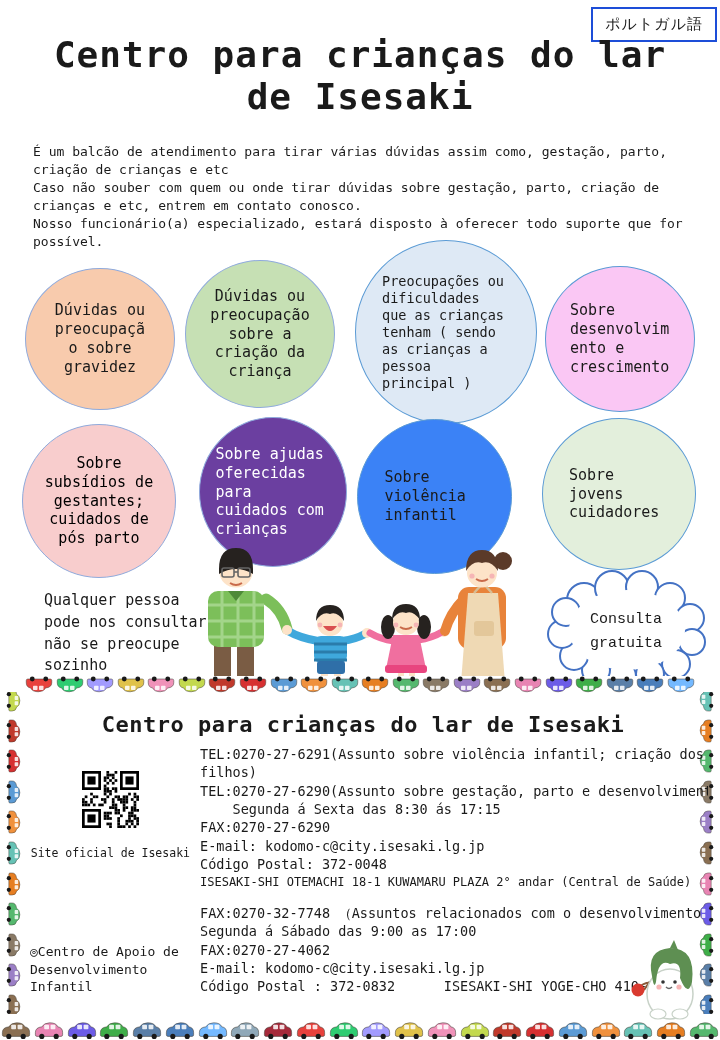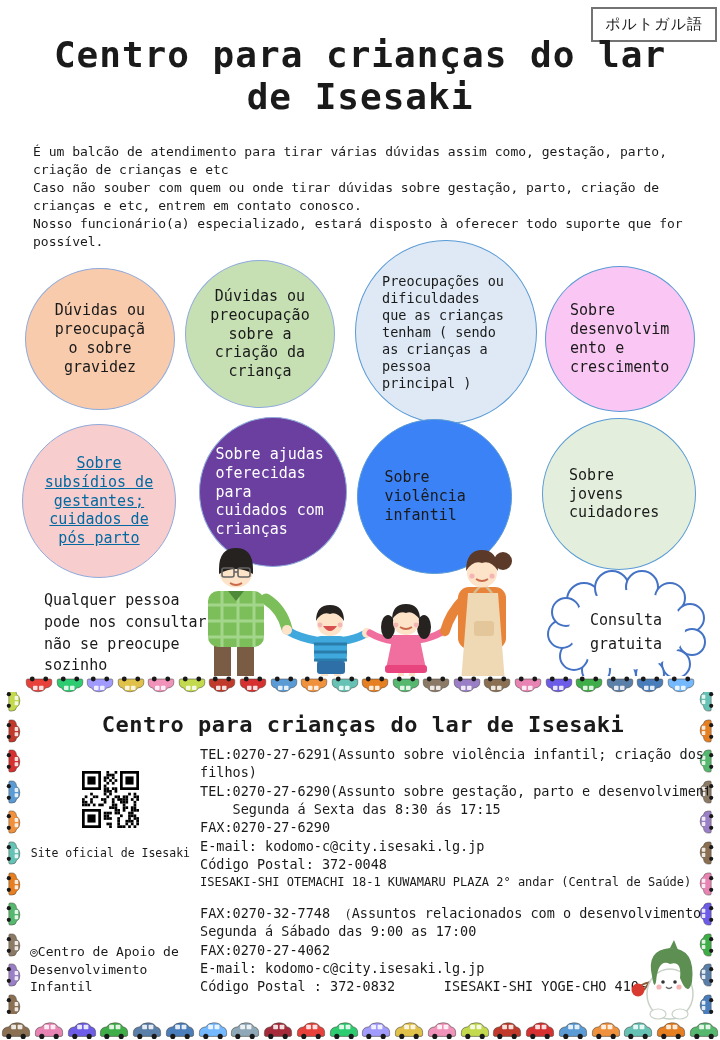--- a/index.html
+++ b/index.html
@@ -7,21 +7,21 @@
   body {
     font-family:"DejaVu Sans Mono", monospace;
     background:#ffffff; color:#1a1a1a;
     position:relative; width:720px; height:1040px; overflow:hidden;
   }
   .page { position:absolute; inset:0; width:720px; height:1040px; background:#fff; }
 
   
   .lang-badge {
     position:absolute; top:7px; right:3px;
-    border:2px solid #737373; background:#fff;
+    border:2px solid #1d4ed8; background:#fff;
     padding:6px 12px; font-size:15px; letter-spacing:1px;text-align:center;
   }
 
   
   .main-title {
     position:absolute; top:34px; left:0; width:100%;
     text-align:center; font-weight:bold; font-size:36px; line-height:1.18;
     letter-spacing:1px;
   }
 
@@ -63,21 +63,21 @@
   .anyone-note {
     position:absolute; left:44px; top:590px; width:176px;
     font-size:15px; line-height:1.45; overflow-wrap:break-word;
   }
 
   
   .cloud-wrap { position:absolute; left:538px; top:568px; width:176px; height:124px; }
   .cloud-wrap svg { display:block; }
   .cloud-text {
     position:absolute; inset:0; display:flex; align-items:center; justify-content:center;
-    text-align:left; font-size:15px; line-height:1.6; padding-top:4px;
+    text-align:left; font-size:15px; line-height:1.6; padding-top:4px;font-family:Liberation Mono, monospace;
   }
 
   
   .family { position:absolute; left:190px; top:541px; width:334px; height:162px; z-index:3; }
 
   
   .footer { position:absolute; left:0; top:676px; width:720px; height:364px; background:#fff; z-index:5; }
   .car-strip { position:absolute; display:flex; overflow:hidden; }
   .car-strip.top    { left:24px; right:24px; top:0; height:26px; justify-content:space-between; }
   .car-strip.bottom { left:0; right:0; bottom:0; height:30px; justify-content:space-between; align-items:flex-end; }
@@ -134,21 +134,21 @@
     </div>
   <div class="bubble b2 center" style="background: rgb(198, 224, 180); color: rgb(26, 26, 26); border-color: rgb(143, 170, 220);">
       <div class="btxt">Dúvidas ou preocupação sobre a criação da criança</div>
     </div>
   <div class="bubble b3 left" style="background: rgb(222, 233, 245); color: rgb(26, 26, 26); border-color: rgb(91, 155, 213);">
       <div class="btxt">Preocupações ou dificuldades que as crianças tenham ( sendo as crianças a pessoa principal )</div>
     </div>
   <div class="bubble b4 left" style="background: rgb(250, 199, 244); color: rgb(26, 26, 26); border-color: rgb(91, 155, 213);">
       <div class="btxt">Sobre desenvolvimento e crescimento</div>
     </div>
-  <div class="bubble b5 center" style="background: rgb(248, 205, 205); color: #0369a1; border-color: rgb(143, 170, 220); text-decoration: underline;">
+  <div class="bubble b5 center" style="background: rgb(248, 205, 205); color: #000000; border-color: rgb(143, 170, 220);">
       <div class="btxt">Sobre subsídios de gestantes; cuidados de pós parto</div>
     </div>
   <div class="bubble b6 left" style="background: rgb(107, 63, 160); color: rgb(255, 255, 255); border-color: rgb(143, 170, 220);">
       <div class="btxt">Sobre ajudas oferecidas para cuidados com crianças</div>
     </div>
   <div class="bubble b7 left" style="background: #3b82f6; color: rgb(26, 26, 26); border-color: rgb(91, 155, 213);">
       <div class="btxt">Sobre violência infantil</div>
     </div>
   <div class="bubble b8 left" style="background: rgb(227, 239, 220); color: rgb(26, 26, 26); border-color: rgb(91, 155, 213);">
       <div class="btxt">Sobre jovens cuidadores</div>

